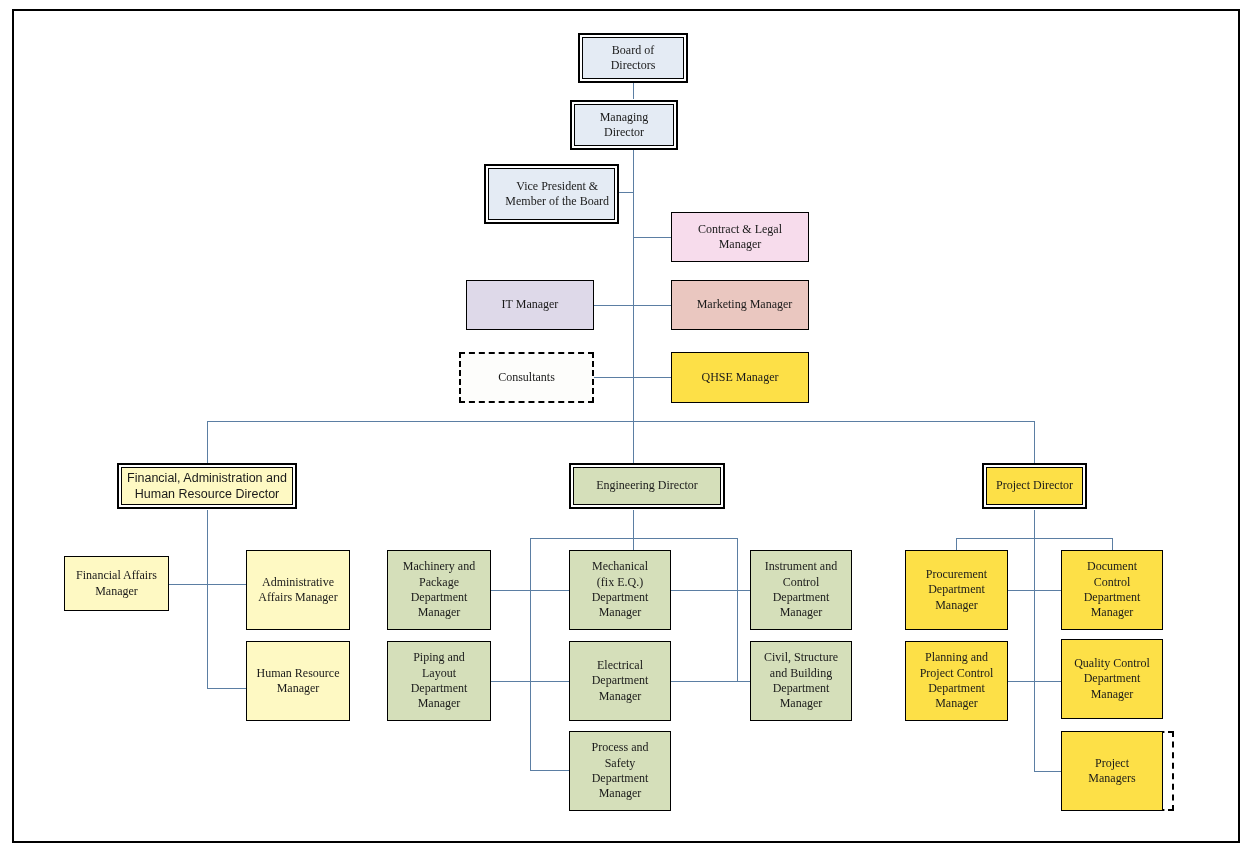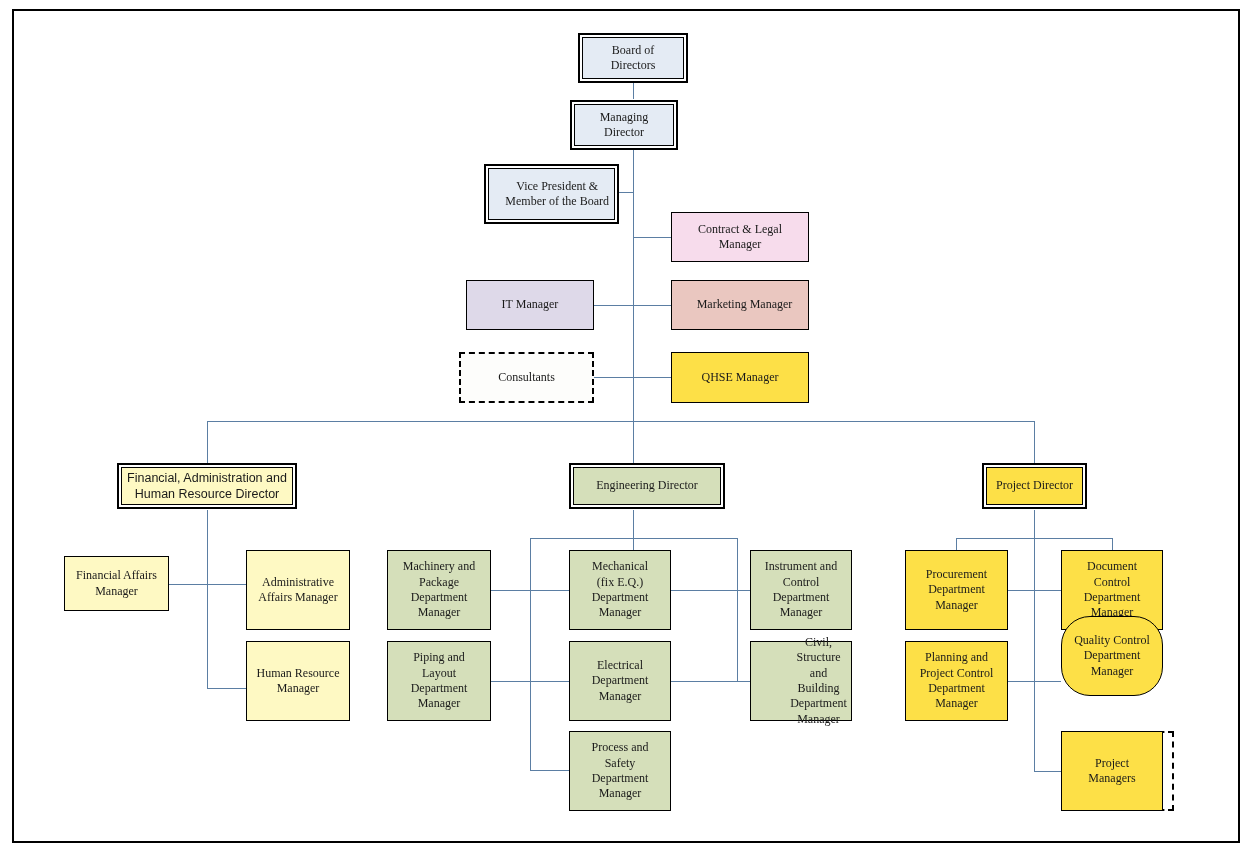--- a/index.html
+++ b/index.html
@@ -259,21 +259,21 @@
 
   <div class="node fill-green" style="left:750px; top:550px; width:102px; height:80px;">
     <div>
       <span>Instrument and</span><br>
       <span>Control</span><br>
       <span>Department</span><br>
       <span>Manager</span>
     </div>
   </div>
 
-  <div class="node fill-green" style="left:750px; top:641px; width:102px; height:80px;padding-left:40px;">
+  <div class="node fill-green" style="left:750px; top:641px; width:102px; height:80px;">
     <div>
       <span>Civil, Structure</span><br>
       <span>and Building</span><br>
       <span>Department</span><br>
       <span>Manager</span>
     </div>
   </div>
 
   <div class="node fill-blue" style="left:905px; top:550px; width:103px; height:80px;">
     <div>
@@ -294,21 +294,21 @@
 
   <div class="node fill-blue" style="left:1061px; top:550px; width:102px; height:80px;">
     <div>
       <span>Document</span><br>
       <span>Control</span><br>
       <span>Department</span><br>
       <span>Manager</span>
     </div>
   </div>
 
-  <div class="node fill-blue" style="left:1061px; top:616px; width:102px; height:80px;border-radius:29px;">
+  <div class="node fill-blue" style="left:1061px; top:639px; width:102px; height:80px;">
     <div>
       <span>Quality Control</span><br>
       <span>Department</span><br>
       <span>Manager</span>
     </div>
   </div>
 
   <div class="stack-shadow" style="left:1072px; top:731px; width:102px; height:80px;"></div>
   <div class="node fill-blue stack-front" style="left:1061px; top:731px; width:102px; height:80px;">
     <div>

